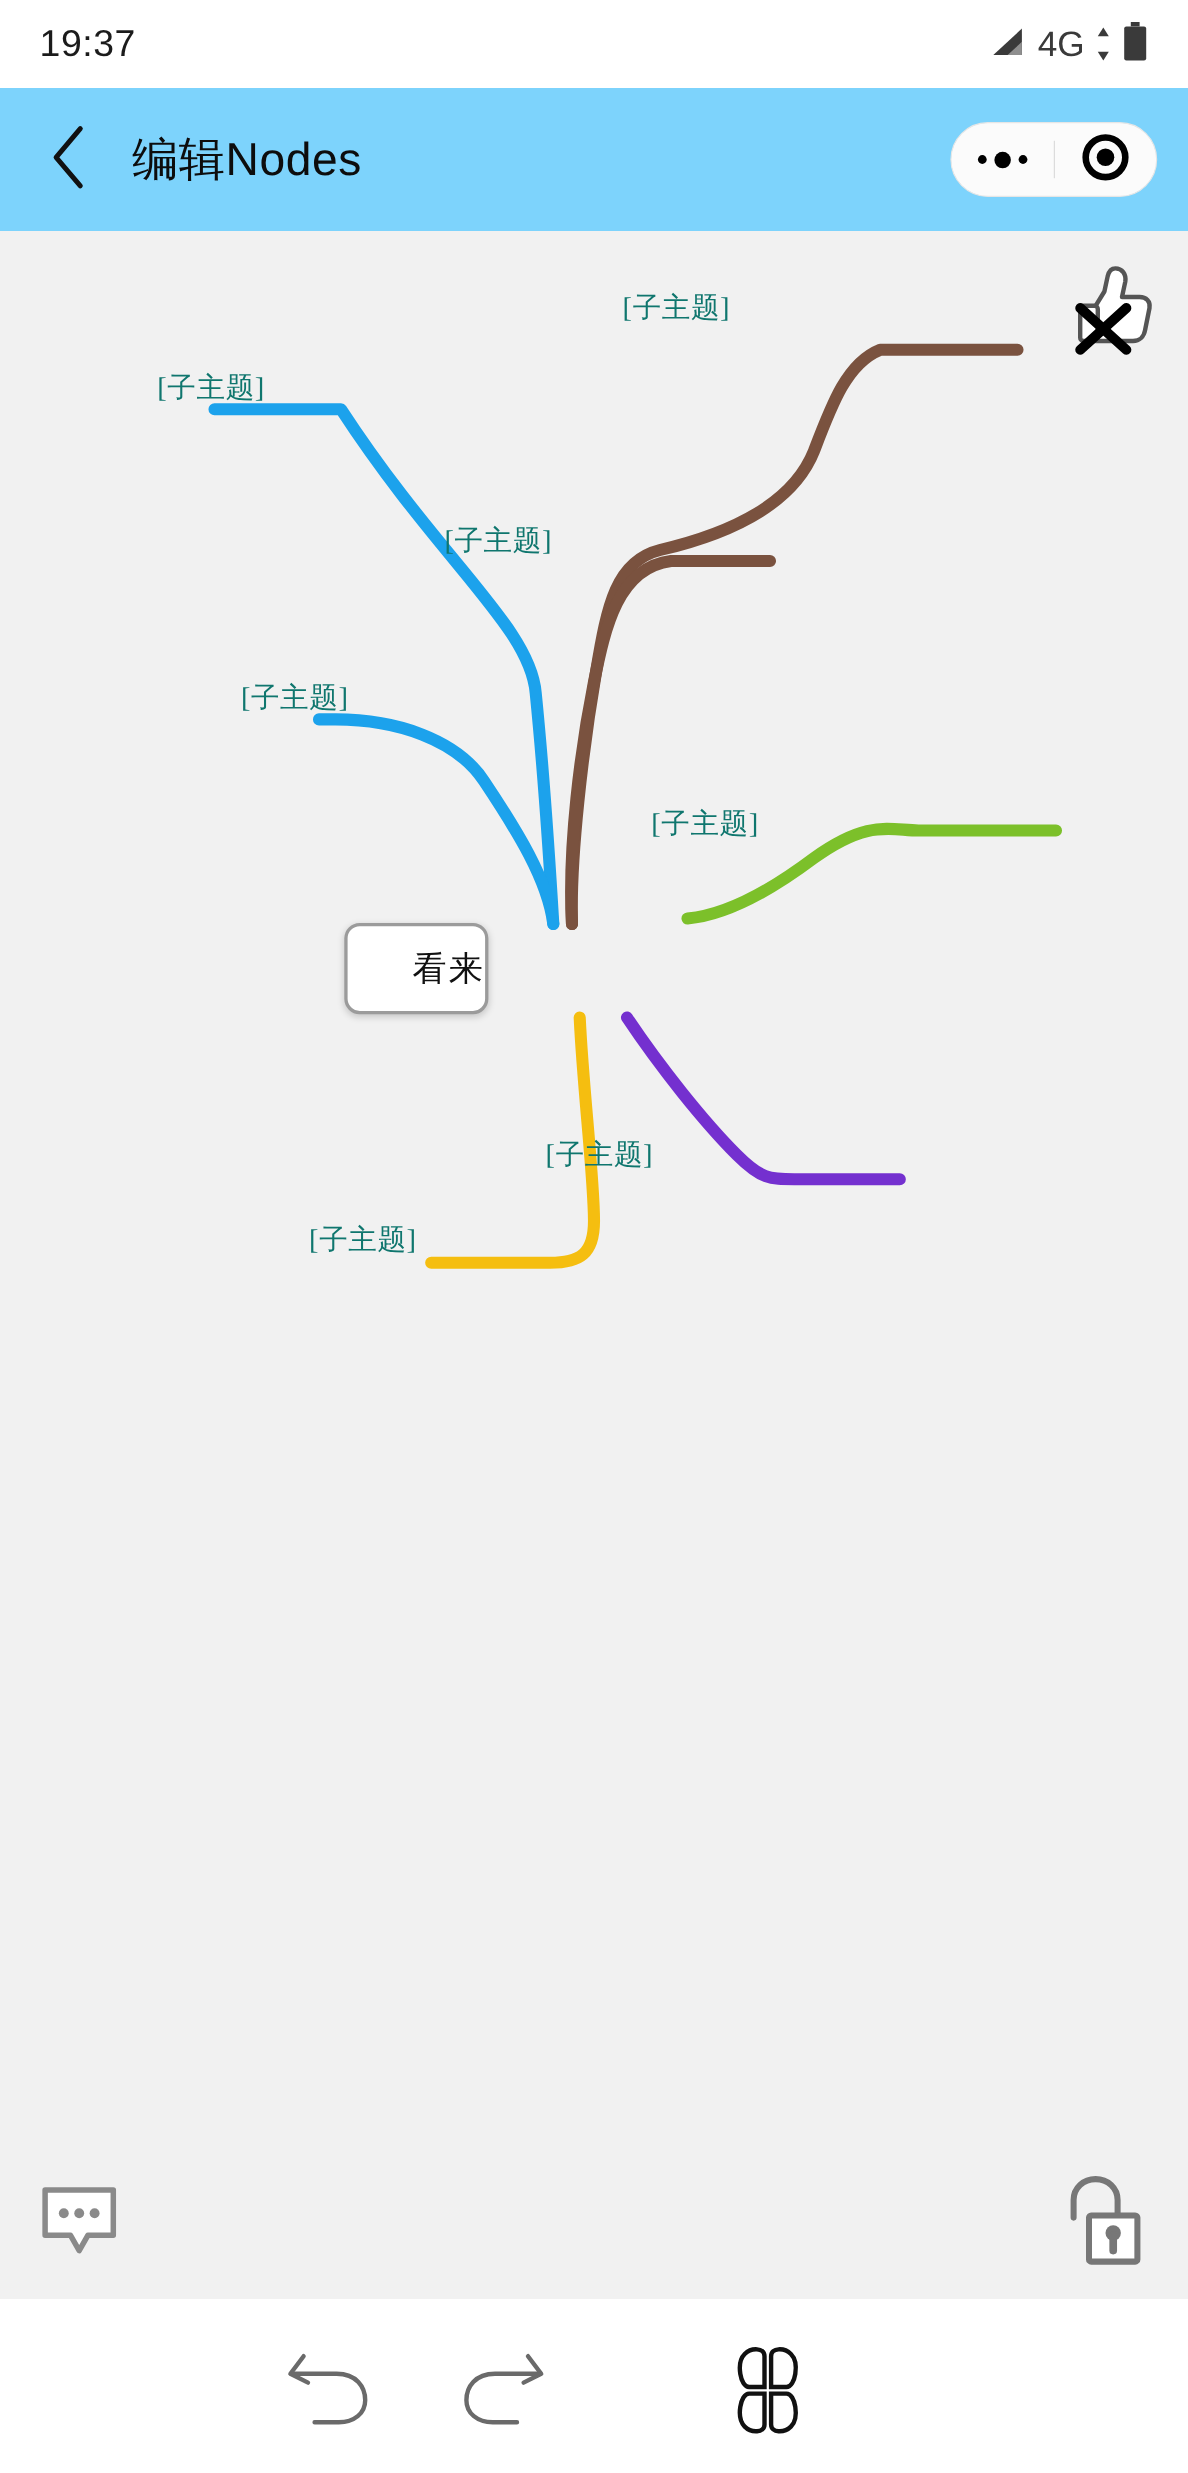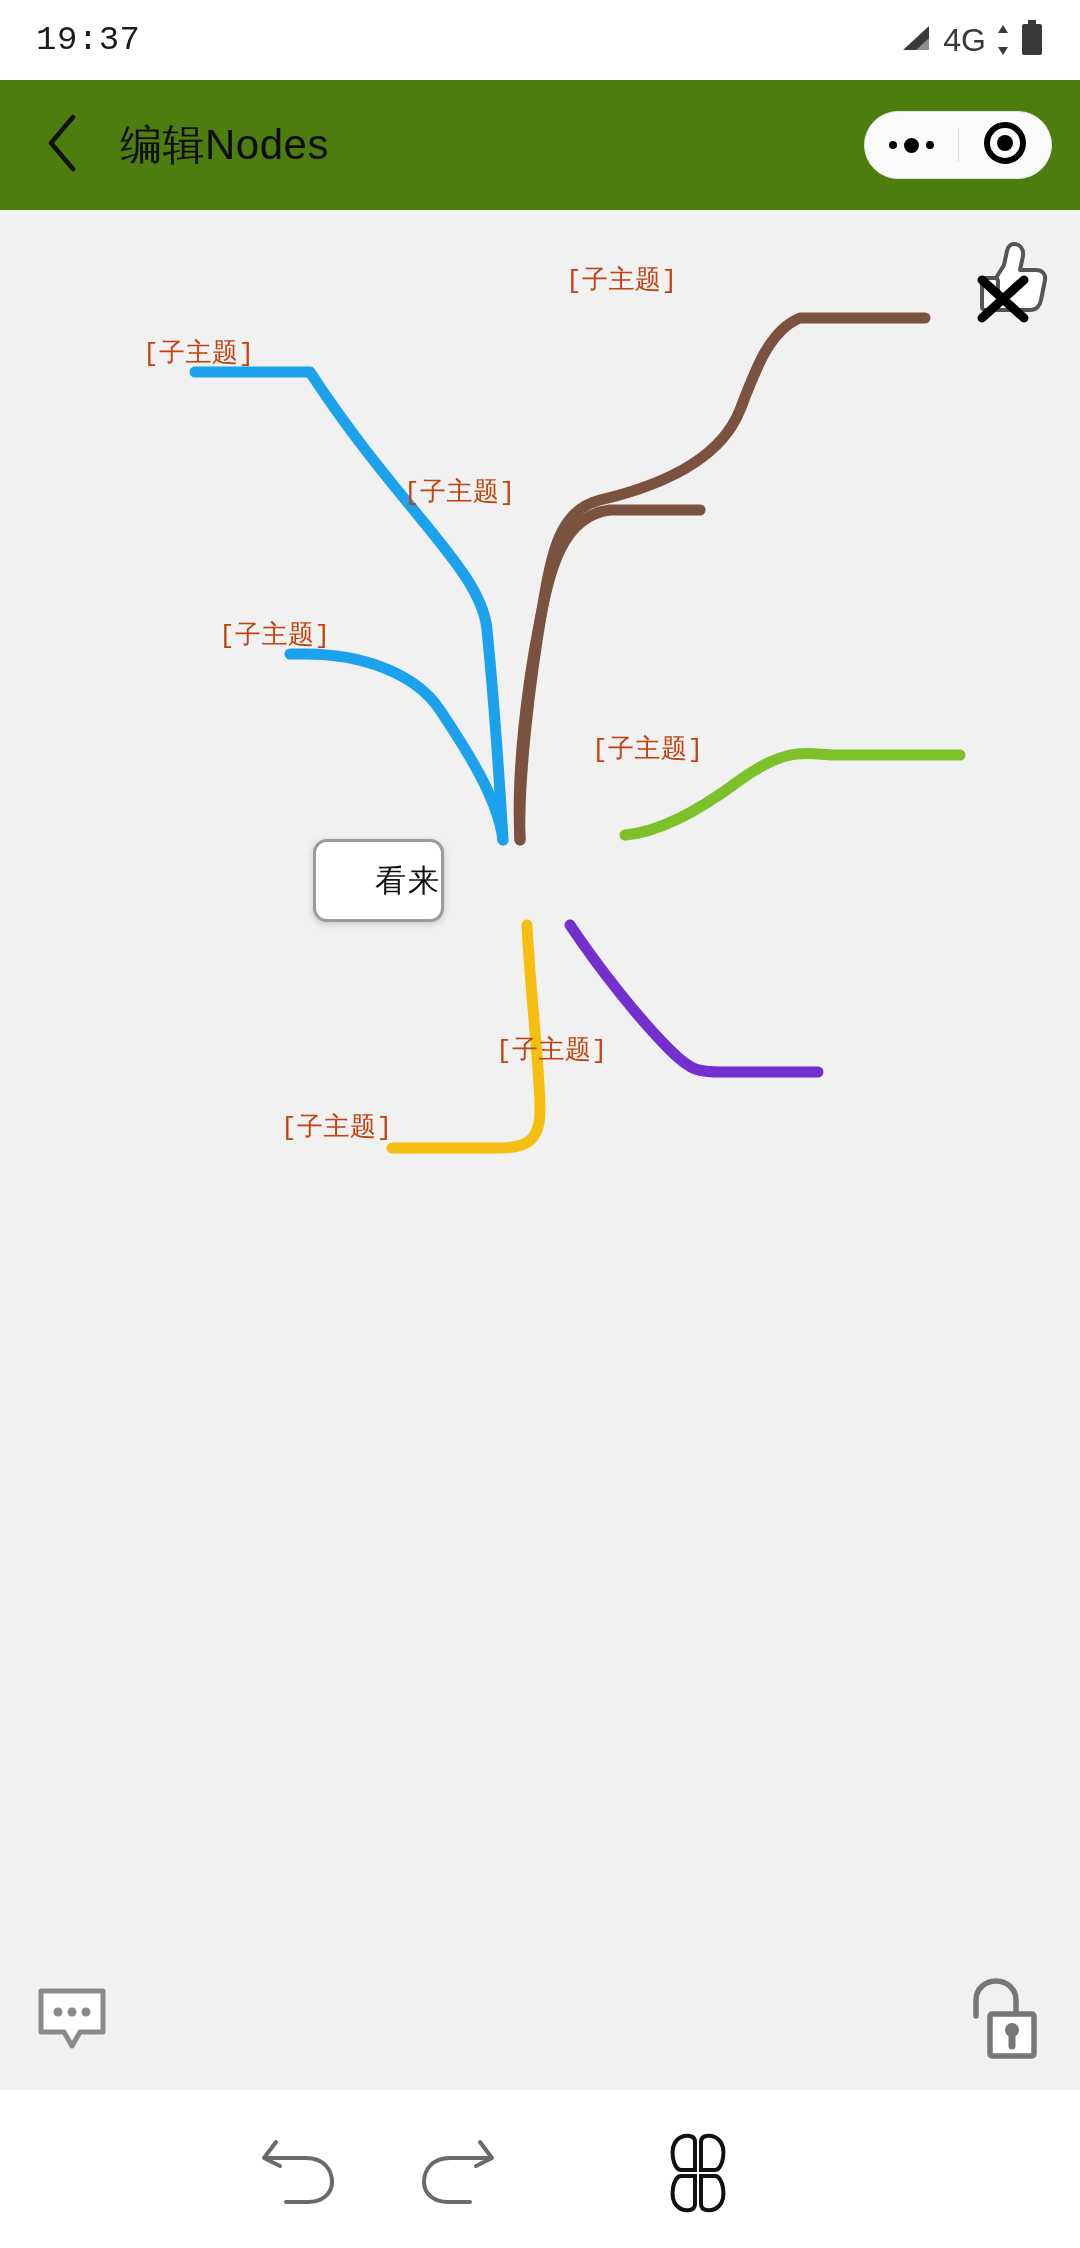--- a/index.html
+++ b/index.html
@@ -25,21 +25,21 @@
     display: flex;
     align-items: center;
     justify-content: space-between;
     padding: 0 36px;
     box-sizing: border-box;
   }
   .status-time {
     font-size: 34px;
     color: #1b1b1b;
     letter-spacing: 0.5px;
-    font-family: Liberation Mono, monospace;
+    font-family: Liberation Sans, sans-serif;
   }
   .status-right {
     display: flex;
     align-items: center;
     gap: 10px;
   }
   .net-label {
     font-size: 32px;
     color: #3a3a3a;
     letter-spacing: 0px;
@@ -52,21 +52,21 @@
     gap: 2px;
     height: 34px;
   }
 
   
   .nav-bar {
     position: absolute;
     top: 80px; left: 0;
     width: 1080px;
     height: 130px;
-    background: #4d7c0f;
+    background: #7dd3fc;
     display: flex;
     align-items: center;
     box-sizing: border-box;
     padding: 0 28px 0 30px;
   }
   .back-btn {
     width: 64px;
     height: 74px;
     display: flex;
     align-items: center;
@@ -131,24 +131,24 @@
     position: absolute;
     top: 0; left: 0;
     width: 1080px;
     height: 1880px;
   }
 
   
   .branch-label {
     position: absolute;
     font-size: 26px;
-    color: #c2410c;
+    color: #0f766e;
     white-space: nowrap;
     letter-spacing: 0.5px;
-    font-family: Liberation Mono, monospace;
+    font-family: Liberation Serif, serif;
   }
   .center-node {
     position: absolute;
     left: 313px;
     top: 629px;
     width: 131px;
     height: 83px;
     background: #ffffff;
     border: 3px solid #9b9b9b;
     border-radius: 14px;

